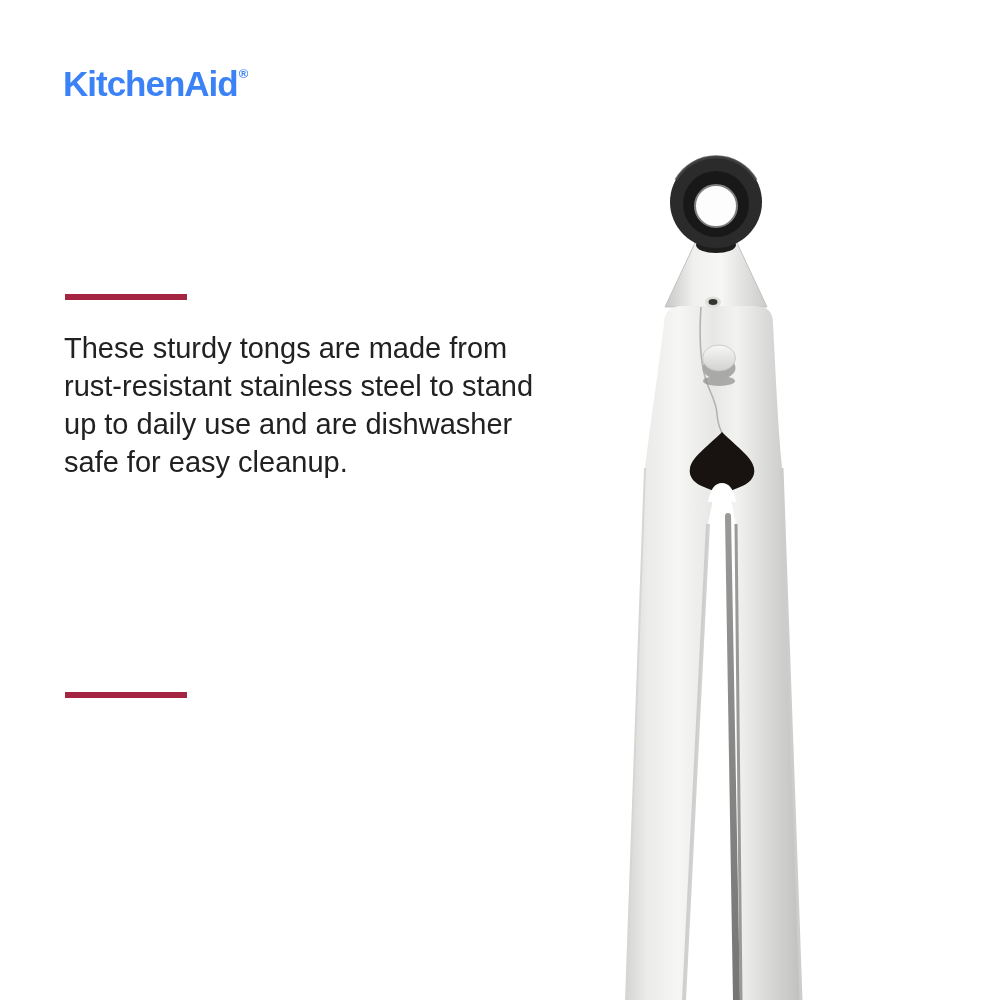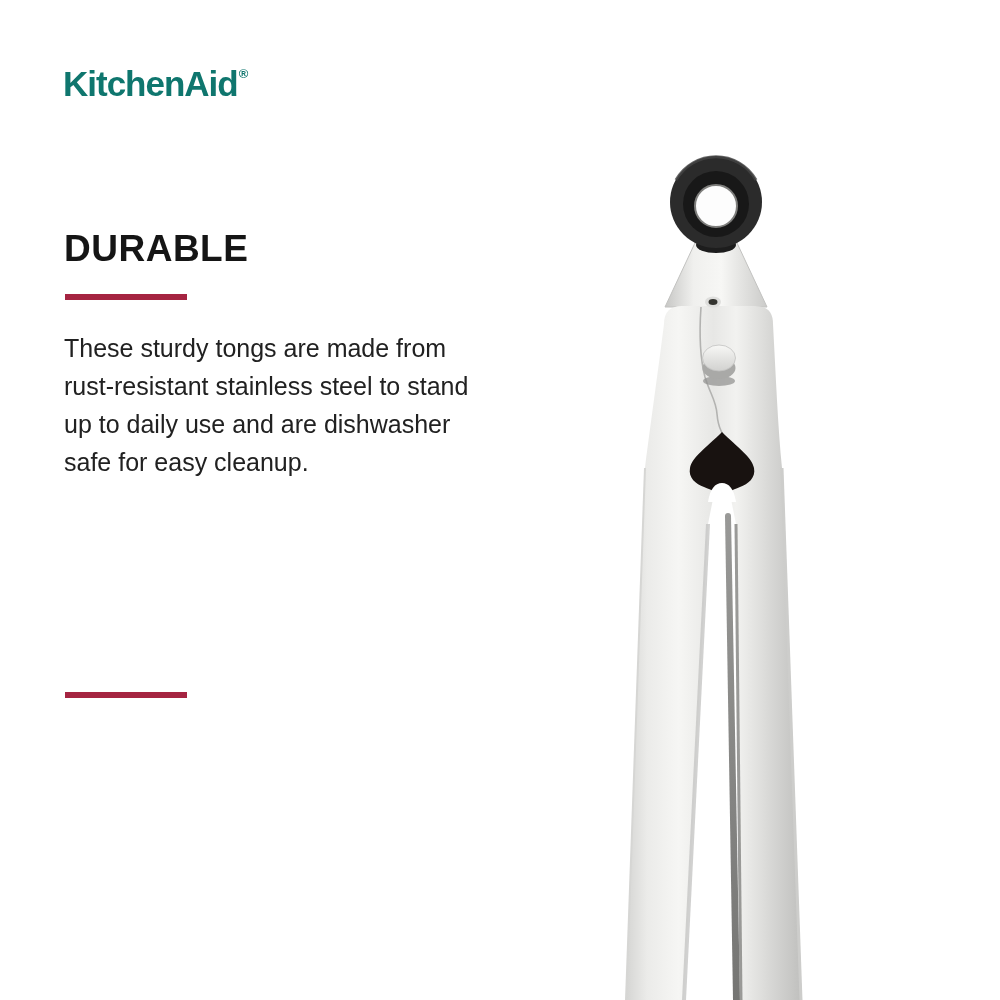--- a/index.html
+++ b/index.html
@@ -23,43 +23,42 @@
     position: absolute; left: 64px;
     font-size: 37px; line-height: 40px; font-weight: bold;
     letter-spacing: 0.5px; color: #151515; white-space: nowrap;
   }
   .heading-rule {
     position: absolute; left: 65px;
     width: 122px; height: 6px;
   }
   .feature-body {
     position: absolute; left: 64px;
-    font-size: 25px; line-height: 38px; color: #212121;
+    font-size: 29px; line-height: 38px; color: #212121;
     white-space: pre-line; width: 600px;
   }
 
   #durable-heading   { top: 229px; }
   #durable-rule      { top: 294px; }
   #durable-body      { top: 329px; }
   #easy-heading      { top: 629px; }
   #easy-rule         { top: 692px; }
   #easy-body         { top: 727px; }
 
   .tongs-svg { position: absolute; left: 0; top: 0; width: 1000px; height: 1000px; }
 </style>
 </head>
 <body>
 
 <div class="canvas">
 
-  <div class="logo" style="color: #0f766e;">
+  <div class="logo" style="color: #3b82f6;">
     <span>KitchenAid</span><span class="reg">®</span>
   </div>
 
-  <div class="feature-heading" id="durable-heading">DURABLE</div>
   <div class="heading-rule" id="durable-rule" style="background-color: rgb(165, 36, 65);"></div>
   <div class="feature-body" id="durable-body">These sturdy tongs are made from
 rust-resistant stainless steel to stand
 up to daily use and are dishwasher
 safe for easy cleanup.</div>
 
   <div class="heading-rule" id="easy-rule" style="background-color: rgb(165, 36, 65);"></div>
 
   <svg class="tongs-svg" viewBox="0 0 1000 1000" aria-hidden="true">
     <defs>

